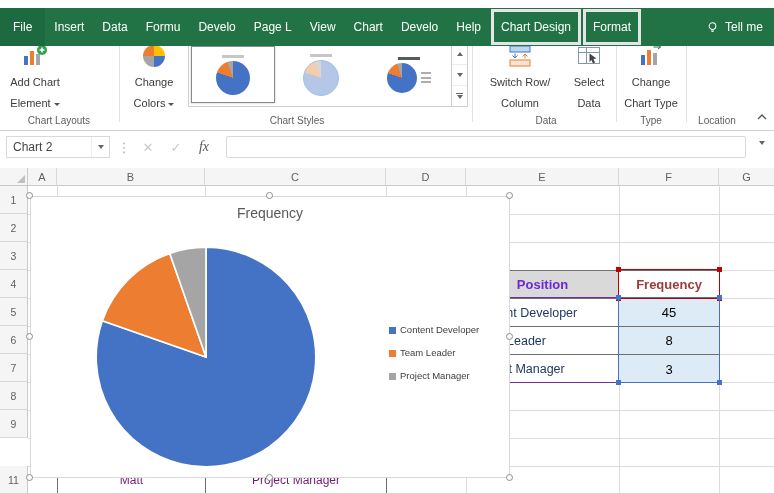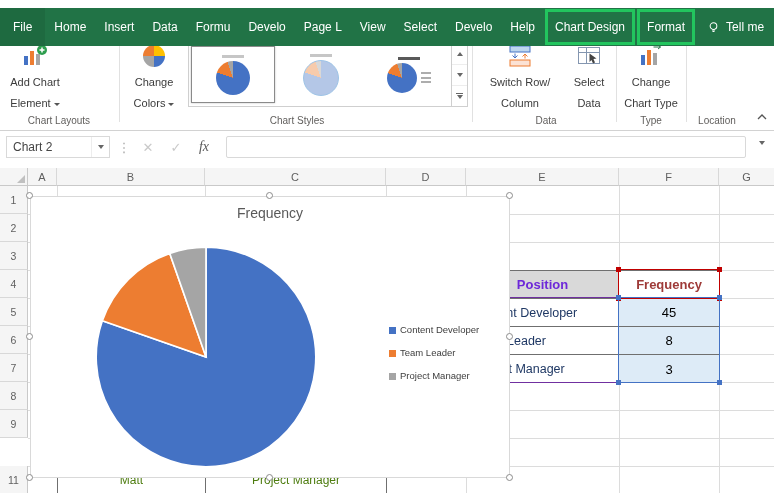--- a/index.html
+++ b/index.html
@@ -3,21 +3,21 @@
 <meta charset="utf-8">
 <style>
   html,body{margin:0;padding:0;background:#e9e9e9}
   .app{position:relative;width:774px;height:493px;background:#fff;font-family:"Liberation Sans",sans-serif;overflow:hidden}
 
   
   .tabbar{position:absolute;left:0;top:8px;width:100%;height:38px;background:#217346;display:flex;align-items:stretch;color:#fff;font-size:12px;z-index:10}
   #tabs{display:flex;align-items:stretch}
   .tab{display:flex;align-items:center;padding:0 9px;white-space:nowrap;cursor:default}
   .tab.file{padding:0 13px;background:#1e6a40}
-  .tab.hl{border:3px solid #22c55e;margin:1px 1px;padding:0 7px}
+  .tab.hl{border:3px solid #e5e5e5;margin:1px 1px;padding:0 7px}
   .tab-right{display:flex;align-items:center;gap:6px;padding:0 11px}
   .tellme{margin-left:auto}
 
   
   .ribbon{position:absolute;left:0;top:38px;width:100%;height:92px;background:#fff;border-bottom:1px solid #d2d2d2;font-size:11px;color:#3b3b3b;z-index:9}
   .rdiv{position:absolute;top:6px;bottom:8px;width:1px;background:#e1e1e1}
   .rbtn{position:absolute;top:4px;display:flex;flex-direction:column;align-items:center;text-align:center;line-height:21px;cursor:default}
   .rbtn .ric{height:28px;display:flex;align-items:center;justify-content:center;margin-bottom:2px}
   .glabel{position:absolute;bottom:4px;font-size:10px;color:#605e5c;text-align:center}
   .caret{display:inline-block;width:0;height:0;border-left:3px solid transparent;border-right:3px solid transparent;border-top:3.5px solid #555;margin-left:3px;vertical-align:1px}
@@ -64,49 +64,48 @@
   .tc-freq{left:152px;width:100px;justify-content:center;background:#ddebf7;color:#000;font-size:13px;border-right:none}
 
   .range{position:absolute;box-sizing:border-box;pointer-events:none;z-index:3}
   .r-red{left:618px;top:269px;width:102px;height:30px;border:1px solid #c00000}
   .r-blue{left:618px;top:297px;width:102px;height:86px;border:1px solid #4472c4}
   .r-purple{left:466px;top:297px;width:153px;height:86px;border:1px solid #7030a0}
   .dot{position:absolute;width:5px;height:5px}
   .d-tl{left:-3px;top:-3px}.d-tr{right:-3px;top:-3px}.d-bl{left:-3px;bottom:-3px}.d-br{right:-3px;bottom:-3px}
 
   
-  .bcell{position:absolute;top:466px;height:28px;border:1px solid #6f6f6f;box-sizing:border-box;background:#fff;display:flex;align-items:center;justify-content:center;font-size:12px;color:#4d7c0f;z-index:2}
+  .bcell{position:absolute;top:466px;height:28px;border:1px solid #6f6f6f;box-sizing:border-box;background:#fff;display:flex;align-items:center;justify-content:center;font-size:12px;color:#701a75;z-index:2}
   .b11{left:57px;width:149px}
   .c11{left:205px;width:182px}
 
   
   .chart{position:absolute;left:30px;top:196px;width:480px;height:282px;background:#fff;border:1px solid #d9d9d9;box-sizing:border-box;z-index:5}
   .ctitle{position:absolute;top:8px;left:0;right:0;text-align:center;font-size:14px;color:#595959}
   #pie{position:absolute;left:63px;top:48px}
   .legend{position:absolute;left:358px;top:128px;display:flex;flex-direction:column;gap:13px}
   .litem{display:flex;align-items:center;gap:4px;font-size:9.5px;color:#404040;line-height:10px;white-space:nowrap}
   .lsw{width:7px;height:7px;flex:none}
   .handle{position:absolute;width:7px;height:7px;border-radius:50%;background:#fff;border:1px solid #8c8c8c;box-sizing:border-box;z-index:6}
 </style>
 </head>
 <body>
 
 <div class="app">
 
   <div class="tabbar">
     <div id="tabs">
         <div class="tab file">File</div>
-        <div class="tab">Home</div>
         <div class="tab">Insert</div>
         <div class="tab">Data</div>
         <div class="tab">Formu</div>
         <div class="tab">Develo</div>
         <div class="tab">Page L</div>
         <div class="tab">View</div>
-        <div class="tab">Select</div>
+        <div class="tab">Chart</div>
         <div class="tab">Develo</div>
         <div class="tab">Help</div>
         <div class="tab hl">Chart Design</div>
         <div class="tab hl">Format</div>
       </div>
     <div class="tab tab-right tellme">
       <svg width="13" height="13" viewBox="0 0 14 14">
           <circle cx="7" cy="5.5" r="3.6" fill="none" stroke="#fff" stroke-width="1.1"></circle>
           <path d="M5.4 9.6h3.2M5.9 11.3h2.2" stroke="#fff" stroke-width="1.1"></path>
         </svg>

